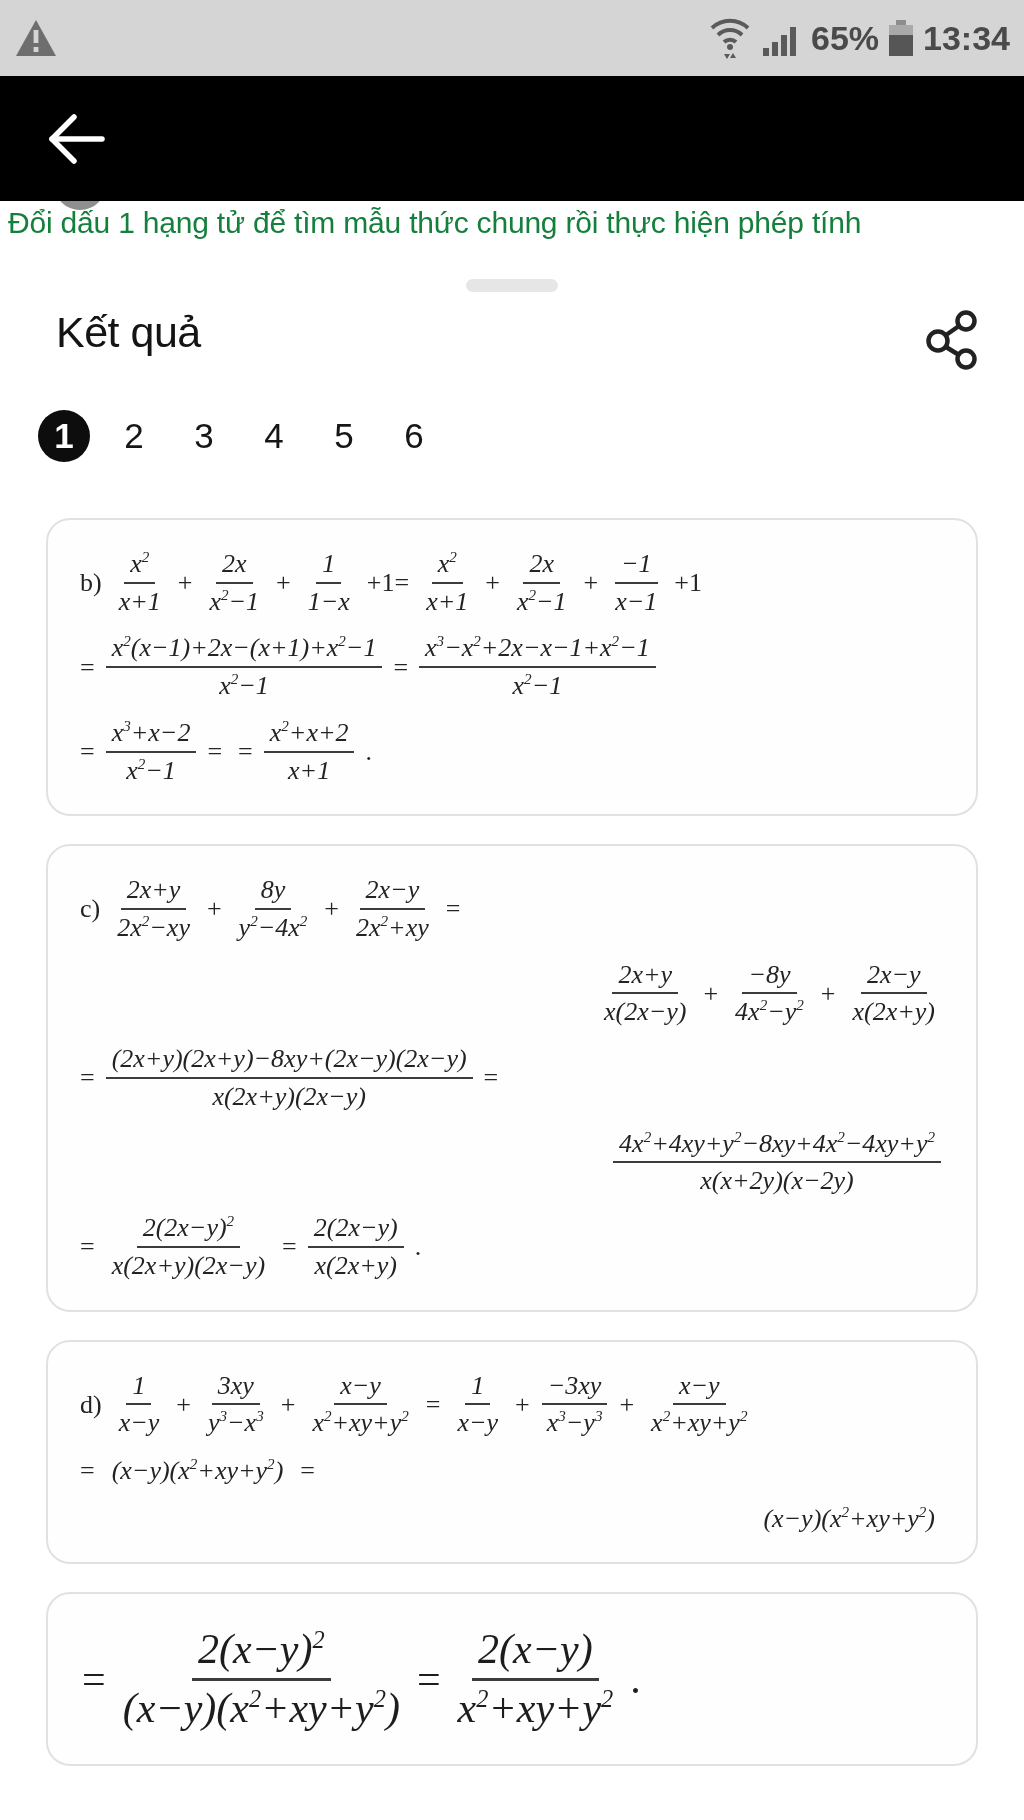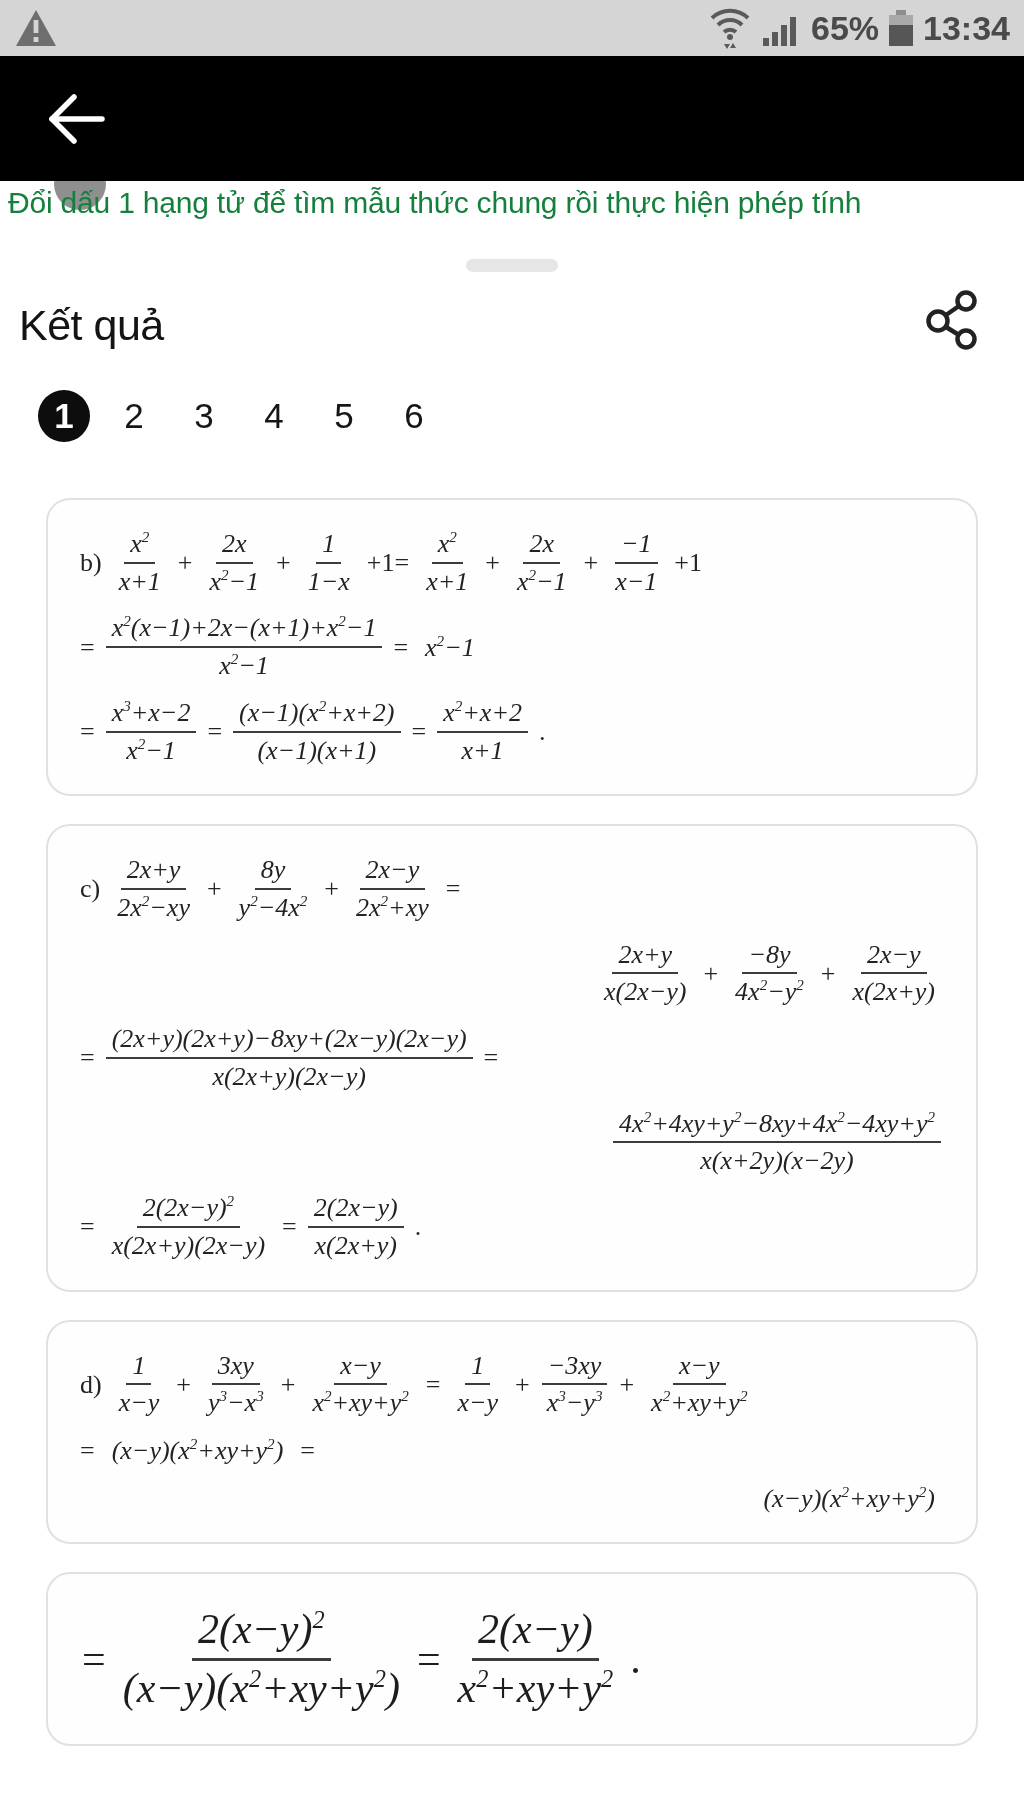--- a/index.html
+++ b/index.html
@@ -4,21 +4,21 @@
 <style>
   * { margin:0; padding:0; box-sizing:border-box; }
   html,body { width:1024px; }
   body {
     height:1820px; overflow:hidden; background:#ffffff;
     font-family:"Liberation Sans", sans-serif; position:relative;
   }
 
   
   .status-bar {
-    height:56px; background:#d5d5d5; display:flex; align-items:center;
+    height:76px; background:#d5d5d5; display:flex; align-items:center;
     padding:0 14px; color:#4f4f4f;
   }
   .status-left { display:flex; align-items:center; }
   .status-right { margin-left:auto; display:flex; align-items:center; gap:10px;
     font-size:34px; font-weight:bold; color:#4a4a4a; }
   .battery { position:relative; width:24px; height:36px; }
   .battery .cap { position:absolute; top:0; left:7px; width:10px; height:5px; background:#8d8d8d; }
   .battery .body { position:absolute; top:5px; left:0; width:24px; height:31px; background:#a9a9a9; }
   .battery .fill { position:absolute; bottom:0; left:0; width:24px; height:21px; background:#565656; }
 
@@ -28,21 +28,21 @@
   .nav-bump { position:absolute; left:54px; top:158px; width:52px; height:52px;
     border-radius:50%; background:#8f8f8f; z-index:1; }
 
   
   .question-row { position:relative; z-index:2; background:transparent;
     padding:5px 8px 9px; font-size:30px; color:#15803d; letter-spacing:-0.2px; }
 
   
   .drag-pill { width:92px; height:13px; border-radius:7px; background:#e6e6e6;
     margin:30px auto 0; }
-  .header-row { display:flex; align-items:flex-end; margin:16px 42px 0 19px; }
+  .header-row { display:flex; align-items:flex-start; margin:16px 42px 0 56px; }
   .sheet-title { font-size:43px; color:#141414; letter-spacing:-0.5px; }
   .share-btn { margin-left:auto; width:62px; height:62px; cursor:pointer; }
 
   .pagination { display:flex; align-items:center; margin:40px 0 0 38px; }
   .page-num { width:52px; height:52px; margin-right:18px; display:flex;
     align-items:center; justify-content:center; font-size:35px; color:#161616;
     border-radius:50%; cursor:pointer; }
   .page-num.active { background:#0d0d0d; color:#ffffff; font-weight:bold; }
 
   
@@ -168,34 +168,31 @@
         <span class="tok">+1</span>
       </div>
       <div class="eq-line">
         <span class="tok">=</span>
         <span class="frac">
           <span class="num">x<sup>2</sup>(x−1)+2x−(x+1)+x<sup>2</sup>−1</span>
           <span class="den">x<sup>2</sup>−1</span>
         </span>
         <span class="tok">=</span>
         <span class="frac">
+          <span class="num">x<sup>3</sup>−x<sup>2</sup>+2x−x−1+x<sup>2</sup>−1</span>
           <span class="den">x<sup>2</sup>−1</span>
         </span>
       </div>
       <div class="eq-line">
         <span class="tok">=</span>
         <span class="frac">
           <span class="num">x<sup>3</sup>+x−2</span>
           <span class="den">x<sup>2</sup>−1</span>
         </span>
         <span class="tok">=</span>
-        <span class="frac">
-          <span class="num">(x−1)(x<sup>2</sup>+x+2)</span>
-          <span class="den">(x−1)(x+1)</span>
-        </span>
         <span class="tok">=</span>
         <span class="frac">
           <span class="num">x<sup>2</sup>+x+2</span>
           <span class="den">x+1</span>
         </span>
         <span class="tok">.</span>
       </div>
     </div>
   <div class="math-card">
       <div class="eq-line">

